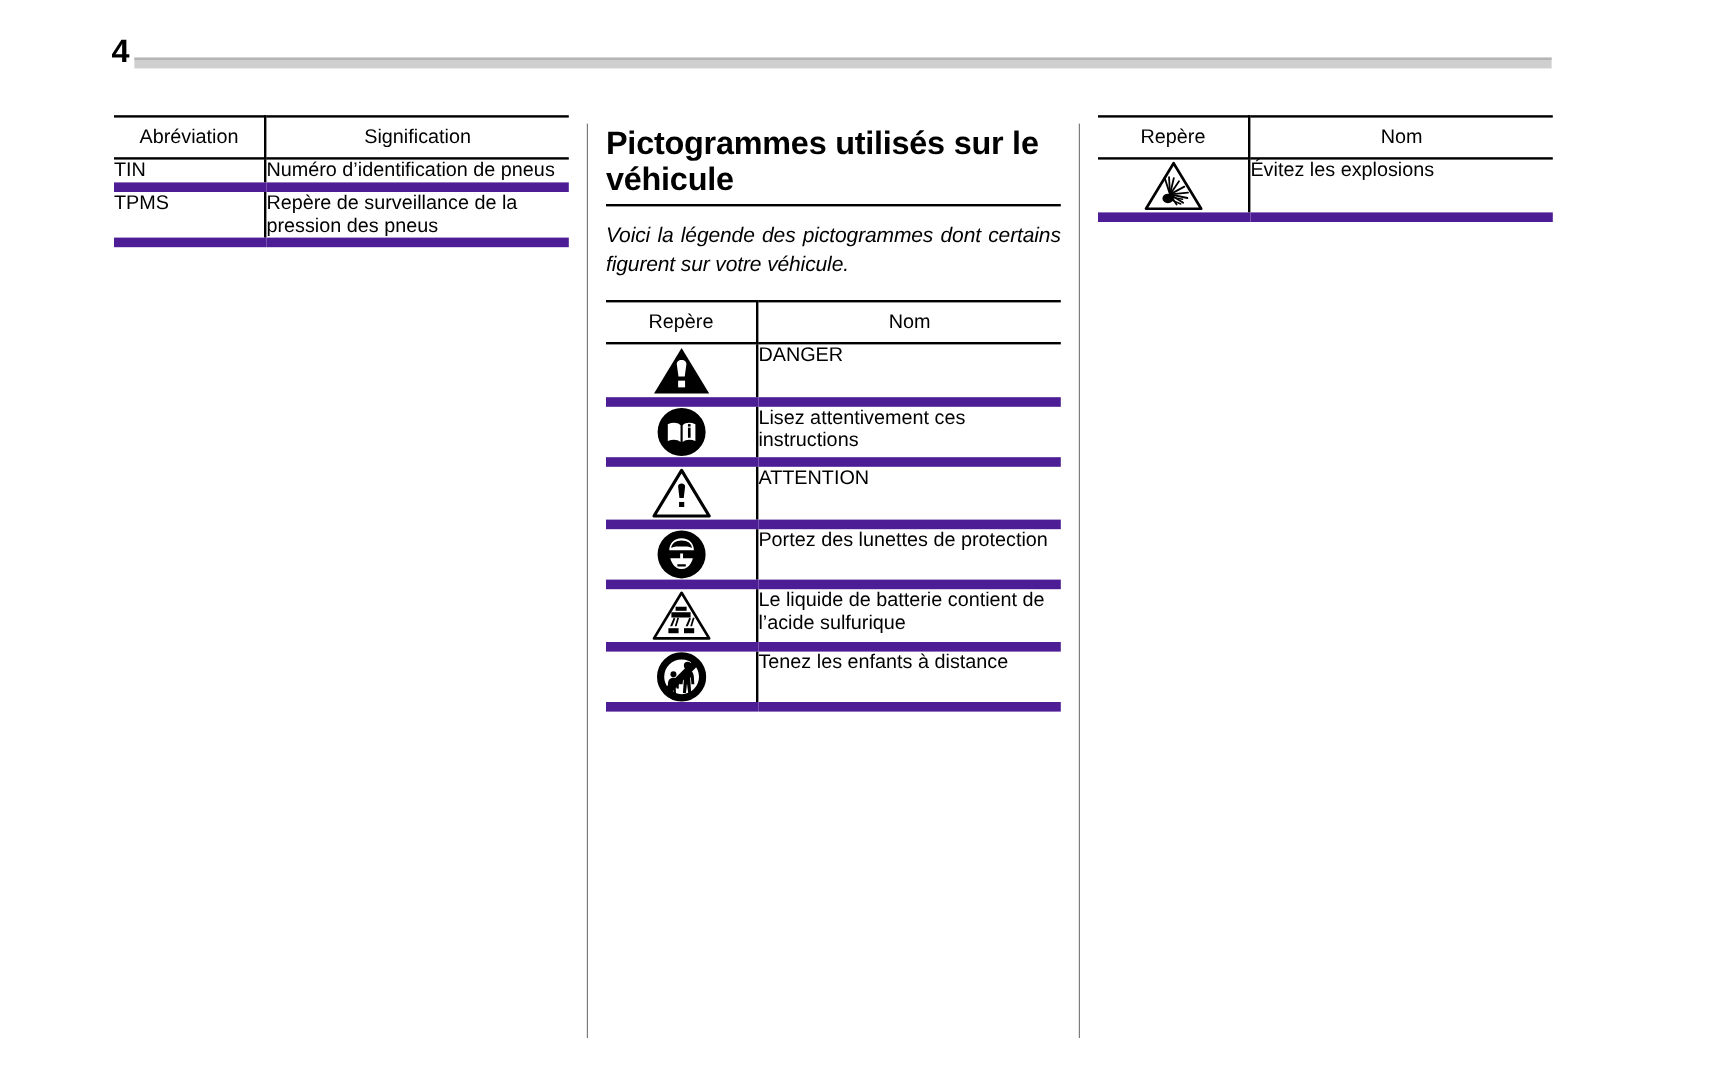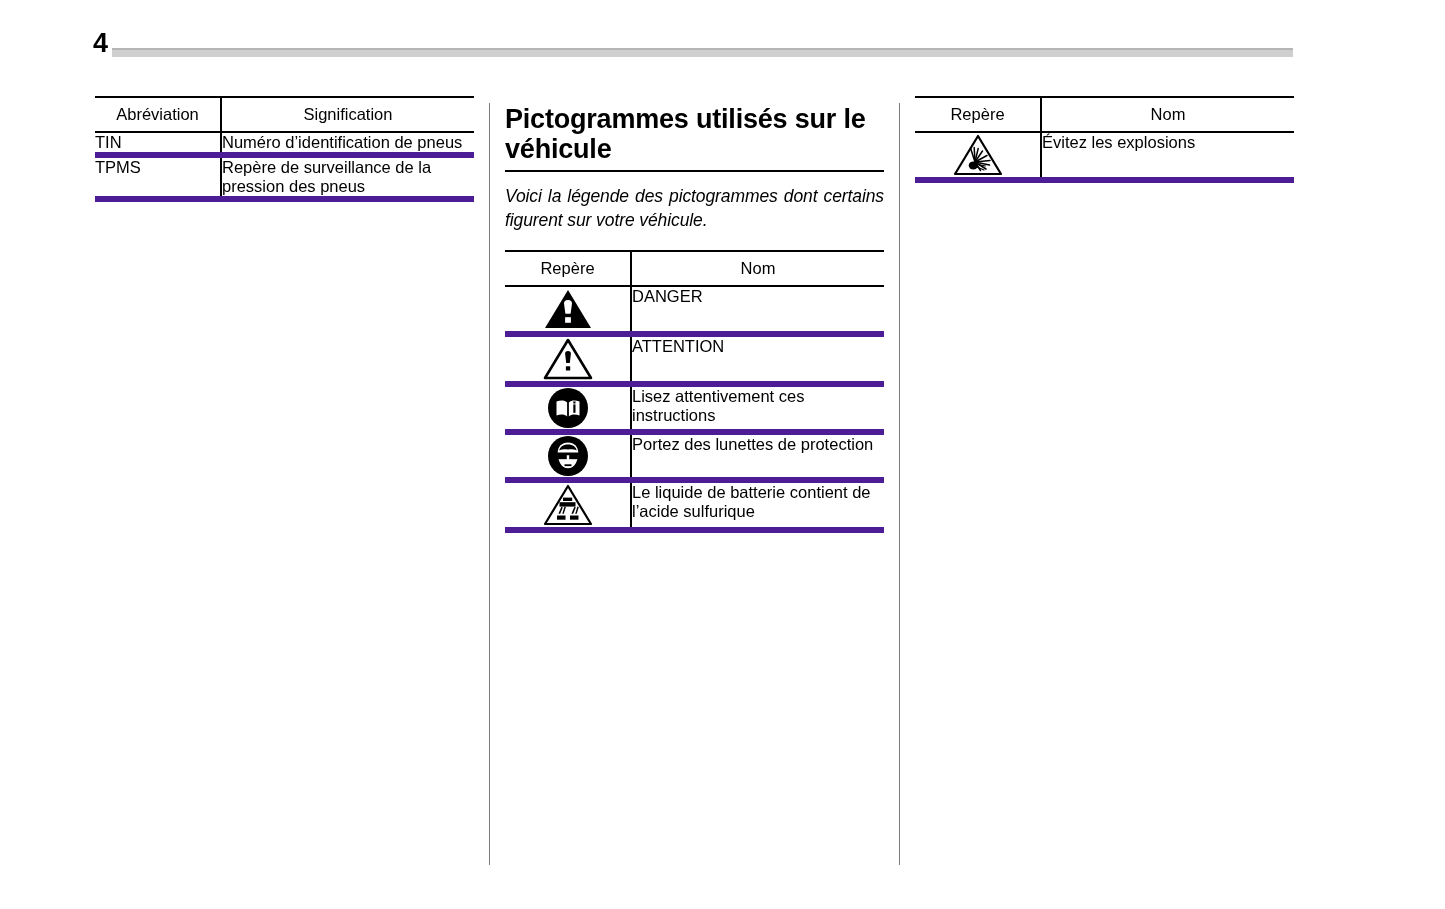--- a/index.html
+++ b/index.html
@@ -86,21 +86,21 @@
     font-weight: normal;
     font-size: 16.5px;
     line-height: 20px;
     padding: 6px 4px 7px 4px;
     border-bottom-width: 2px;
   }
   .manual-table td {
     font-size: 16.5px;
     line-height: 19px;
     border-top: 0;
-    border-bottom: 6px solid #4c1d95;
+    border-bottom: 8px solid #4c1d95;
   }
   .manual-table .cell-left {
     border-right: 2px solid #000;
   }
   .cell-pad {
     padding: 7px 6px 9px 9px;
     margin-top: 12px;
   }
   .cell-pad-key {
     padding: 7px 6px 9px 10px;
@@ -218,40 +218,40 @@
                 <polygon points="25,3 48,41 2,41" fill="#000"></polygon>
                 <path d="M25,13 c2.6,0 4.2,1.6 4,3.6 l-1.4,10.2 h-5.2 l-1.4,-10.2 c-0.2,-2 1.4,-3.6 4,-3.6 z" fill="#fff"></path>
                 <rect x="22.1" y="30.2" width="5.8" height="5.6" fill="#fff"></rect>
               </svg>
             </td>
             <td class="name-cell">DANGER</td>
           </tr>
 
           <tr>
             <td class="cell-left icon-cell">
-              <svg class="pict" width="50" height="44" viewBox="0 0 50 44">
-                <polygon points="25,3 48,41 2,41" fill="none" stroke="#000" stroke-width="2.6" stroke-linejoin="round"></polygon>
-                <path d="M25,14 c1.9,0 3.1,1.2 2.9,2.7 l-1.1,9.3 h-3.6 l-1.1,-9.3 c-0.2,-1.5 1,-2.7 2.9,-2.7 z" fill="#000"></path>
-                <rect x="22.9" y="29.3" width="4.3" height="4.2" fill="#000"></rect>
-              </svg>
-            </td>
-            <td class="name-cell">ATTENTION</td>
-          </tr>
-
-          <tr>
-            <td class="cell-left icon-cell">
               <svg class="pict" width="42" height="42" viewBox="0 0 42 42">
                 <circle cx="21" cy="21" r="20" fill="#000"></circle>
                 <path d="M9.5,14.5 c4,-1.6 8,-1.6 10.6,0.9 v14 c-2.6,-2.4 -6.6,-2.4 -10.6,-0.9 z" fill="#fff"></path>
                 <path d="M32.5,14.5 c-4,-1.6 -8,-1.6 -10.6,0.9 v14 c2.6,-2.4 6.6,-2.4 10.6,-0.9 z" fill="#fff"></path>
                 <rect x="26.3" y="17.4" width="2.2" height="8.4" fill="#000"></rect>
                 <rect x="26.3" y="14.4" width="2.2" height="2.1" fill="#000"></rect>
               </svg>
             </td>
             <td class="name-cell">Lisez attentivement ces instructions</td>
+          </tr>
+
+          <tr>
+            <td class="cell-left icon-cell">
+              <svg class="pict" width="50" height="44" viewBox="0 0 50 44">
+                <polygon points="25,3 48,41 2,41" fill="none" stroke="#000" stroke-width="2.6" stroke-linejoin="round"></polygon>
+                <path d="M25,14 c1.9,0 3.1,1.2 2.9,2.7 l-1.1,9.3 h-3.6 l-1.1,-9.3 c-0.2,-1.5 1,-2.7 2.9,-2.7 z" fill="#000"></path>
+                <rect x="22.9" y="29.3" width="4.3" height="4.2" fill="#000"></rect>
+              </svg>
+            </td>
+            <td class="name-cell">ATTENTION</td>
           </tr>
 
           <tr>
             <td class="cell-left icon-cell">
               <svg class="pict" width="42" height="42" viewBox="0 0 42 42">
                 <circle cx="21" cy="21" r="20" fill="#000"></circle>
                 <path d="M21,7.5 c6.3,0 10.3,4.2 10.3,10.4 c0,7.4 -3.5,15.3 -10.3,15.3 c-6.8,0 -10.3,-7.9 -10.3,-15.3 c0,-6.2 4,-10.4 10.3,-10.4 z" fill="#fff"></path>
                 <path d="M21,9.5 c5,0 8.4,2.6 8.6,6.1 c-2.6,-1.6 -6,-1.2 -8.6,-1.2 c-2.6,0 -6,-0.4 -8.6,1.2 c0.2,-3.5 3.6,-6.1 8.6,-6.1 z" fill="#000"></path>
                 <path d="M8.7,17.6 h24.6 v2.6 h-24.6 z" fill="#000"></path>
                 <path d="M10.6,19.6 h9.2 v4.6 h-9.2 z" fill="#000"></path>
@@ -272,20 +272,37 @@
                 <path d="M19.3,30.8 l2.2,-7.2 l1.4,0.4 l-2.1,6.8 z" fill="#000"></path>
                 <path d="M28.4,30.8 l3,-7 l1.4,0.6 l-2.6,6.4 z" fill="#000"></path>
                 <path d="M32.2,30.8 l2.2,-7.2 l1.4,0.4 l-2.1,6.8 z" fill="#000"></path>
                 <rect x="16.5" y="19.2" width="16" height="4.4" fill="#000"></rect>
                 <rect x="20" y="14.6" width="9.2" height="3.4" fill="#000"></rect>
               </svg>
             </td>
             <td class="name-cell">Le liquide de batterie contient de l’acide sulfurique</td>
           </tr>
 
+          <tr>
+            <td class="cell-left icon-cell">
+              <svg class="pict" width="42" height="42" viewBox="0 0 42 42">
+                <circle cx="21" cy="21" r="17.5" fill="none" stroke="#000" stroke-width="6"></circle>
+                <g>
+                  <circle cx="26" cy="11.6" r="3.1" fill="#000"></circle>
+                  <path d="M26,15.4 c3.4,0 5,2.3 5.2,5.4 l0.4,6.4 h-2.4 l-0.5,-5.7 l-0.6,0 l0.9,13.1 h-2.5 l-1,-8.1 l-0.9,8.1 h-2.5 l0.9,-13.1 l-0.6,0 l-0.6,5.7 h-2.4 l0.6,-6.4 c0.3,-3.1 1.9,-5.4 5.4,-5.4 z" fill="#000"></path>
+                </g>
+                <g>
+                  <circle cx="14.2" cy="18.8" r="2.5" fill="#000"></circle>
+                  <path d="M14.2,21.8 c2.8,0 4.1,1.9 4.2,4.4 l0.3,4.6 h-2 l-0.4,-4 l-0.5,0 l0.7,9.6 h-2 l-0.4,-5.5 l-0.5,5.5 h-2 l0.7,-9.6 l-0.5,0 l-0.4,4 h-2 l0.3,-4.6 c0.2,-2.5 1.6,-4.4 4.5,-4.4 z" fill="#000"></path>
+                </g>
+                <line x1="8.4" y1="33.6" x2="33.6" y2="8.4" stroke="#000" stroke-width="6"></line>
+              </svg>
+            </td>
+            <td class="name-cell">Tenez les enfants à distance</td>
+          </tr>
 
 
         </tbody>
       </table>
     </div>
   </div>
 
   <div class="column" id="col-right">
     <table class="manual-table">
       <colgroup>

